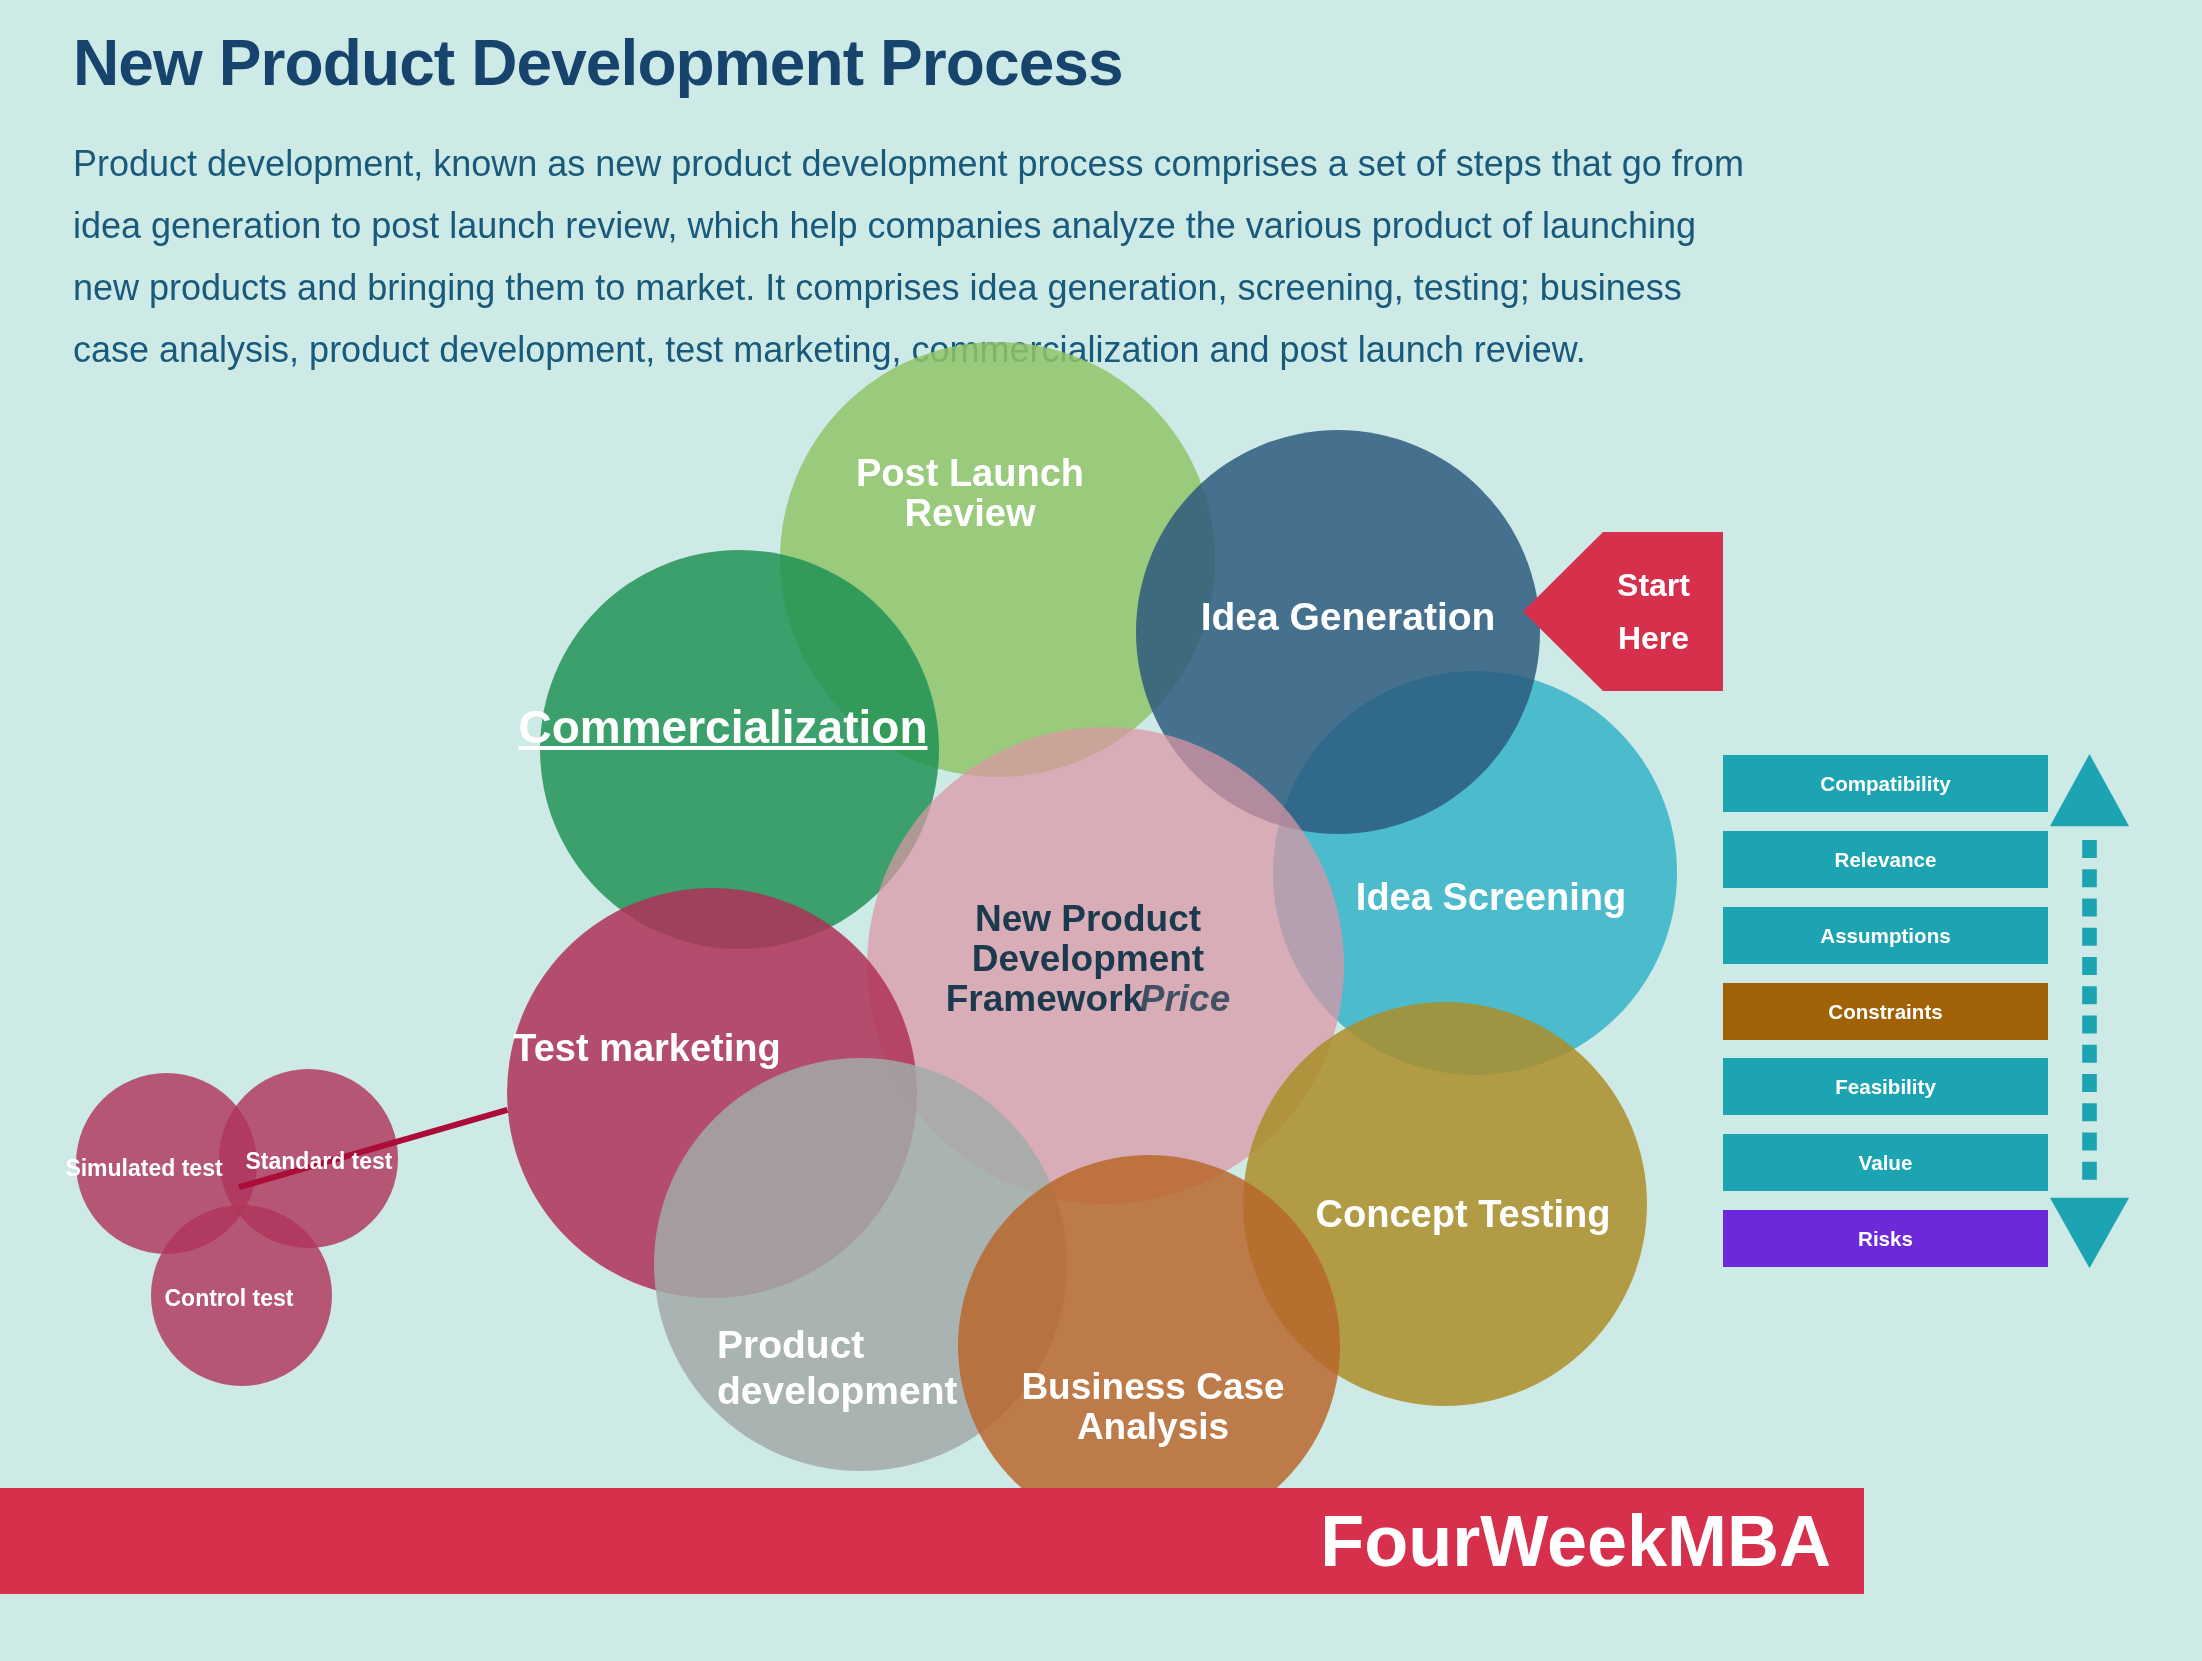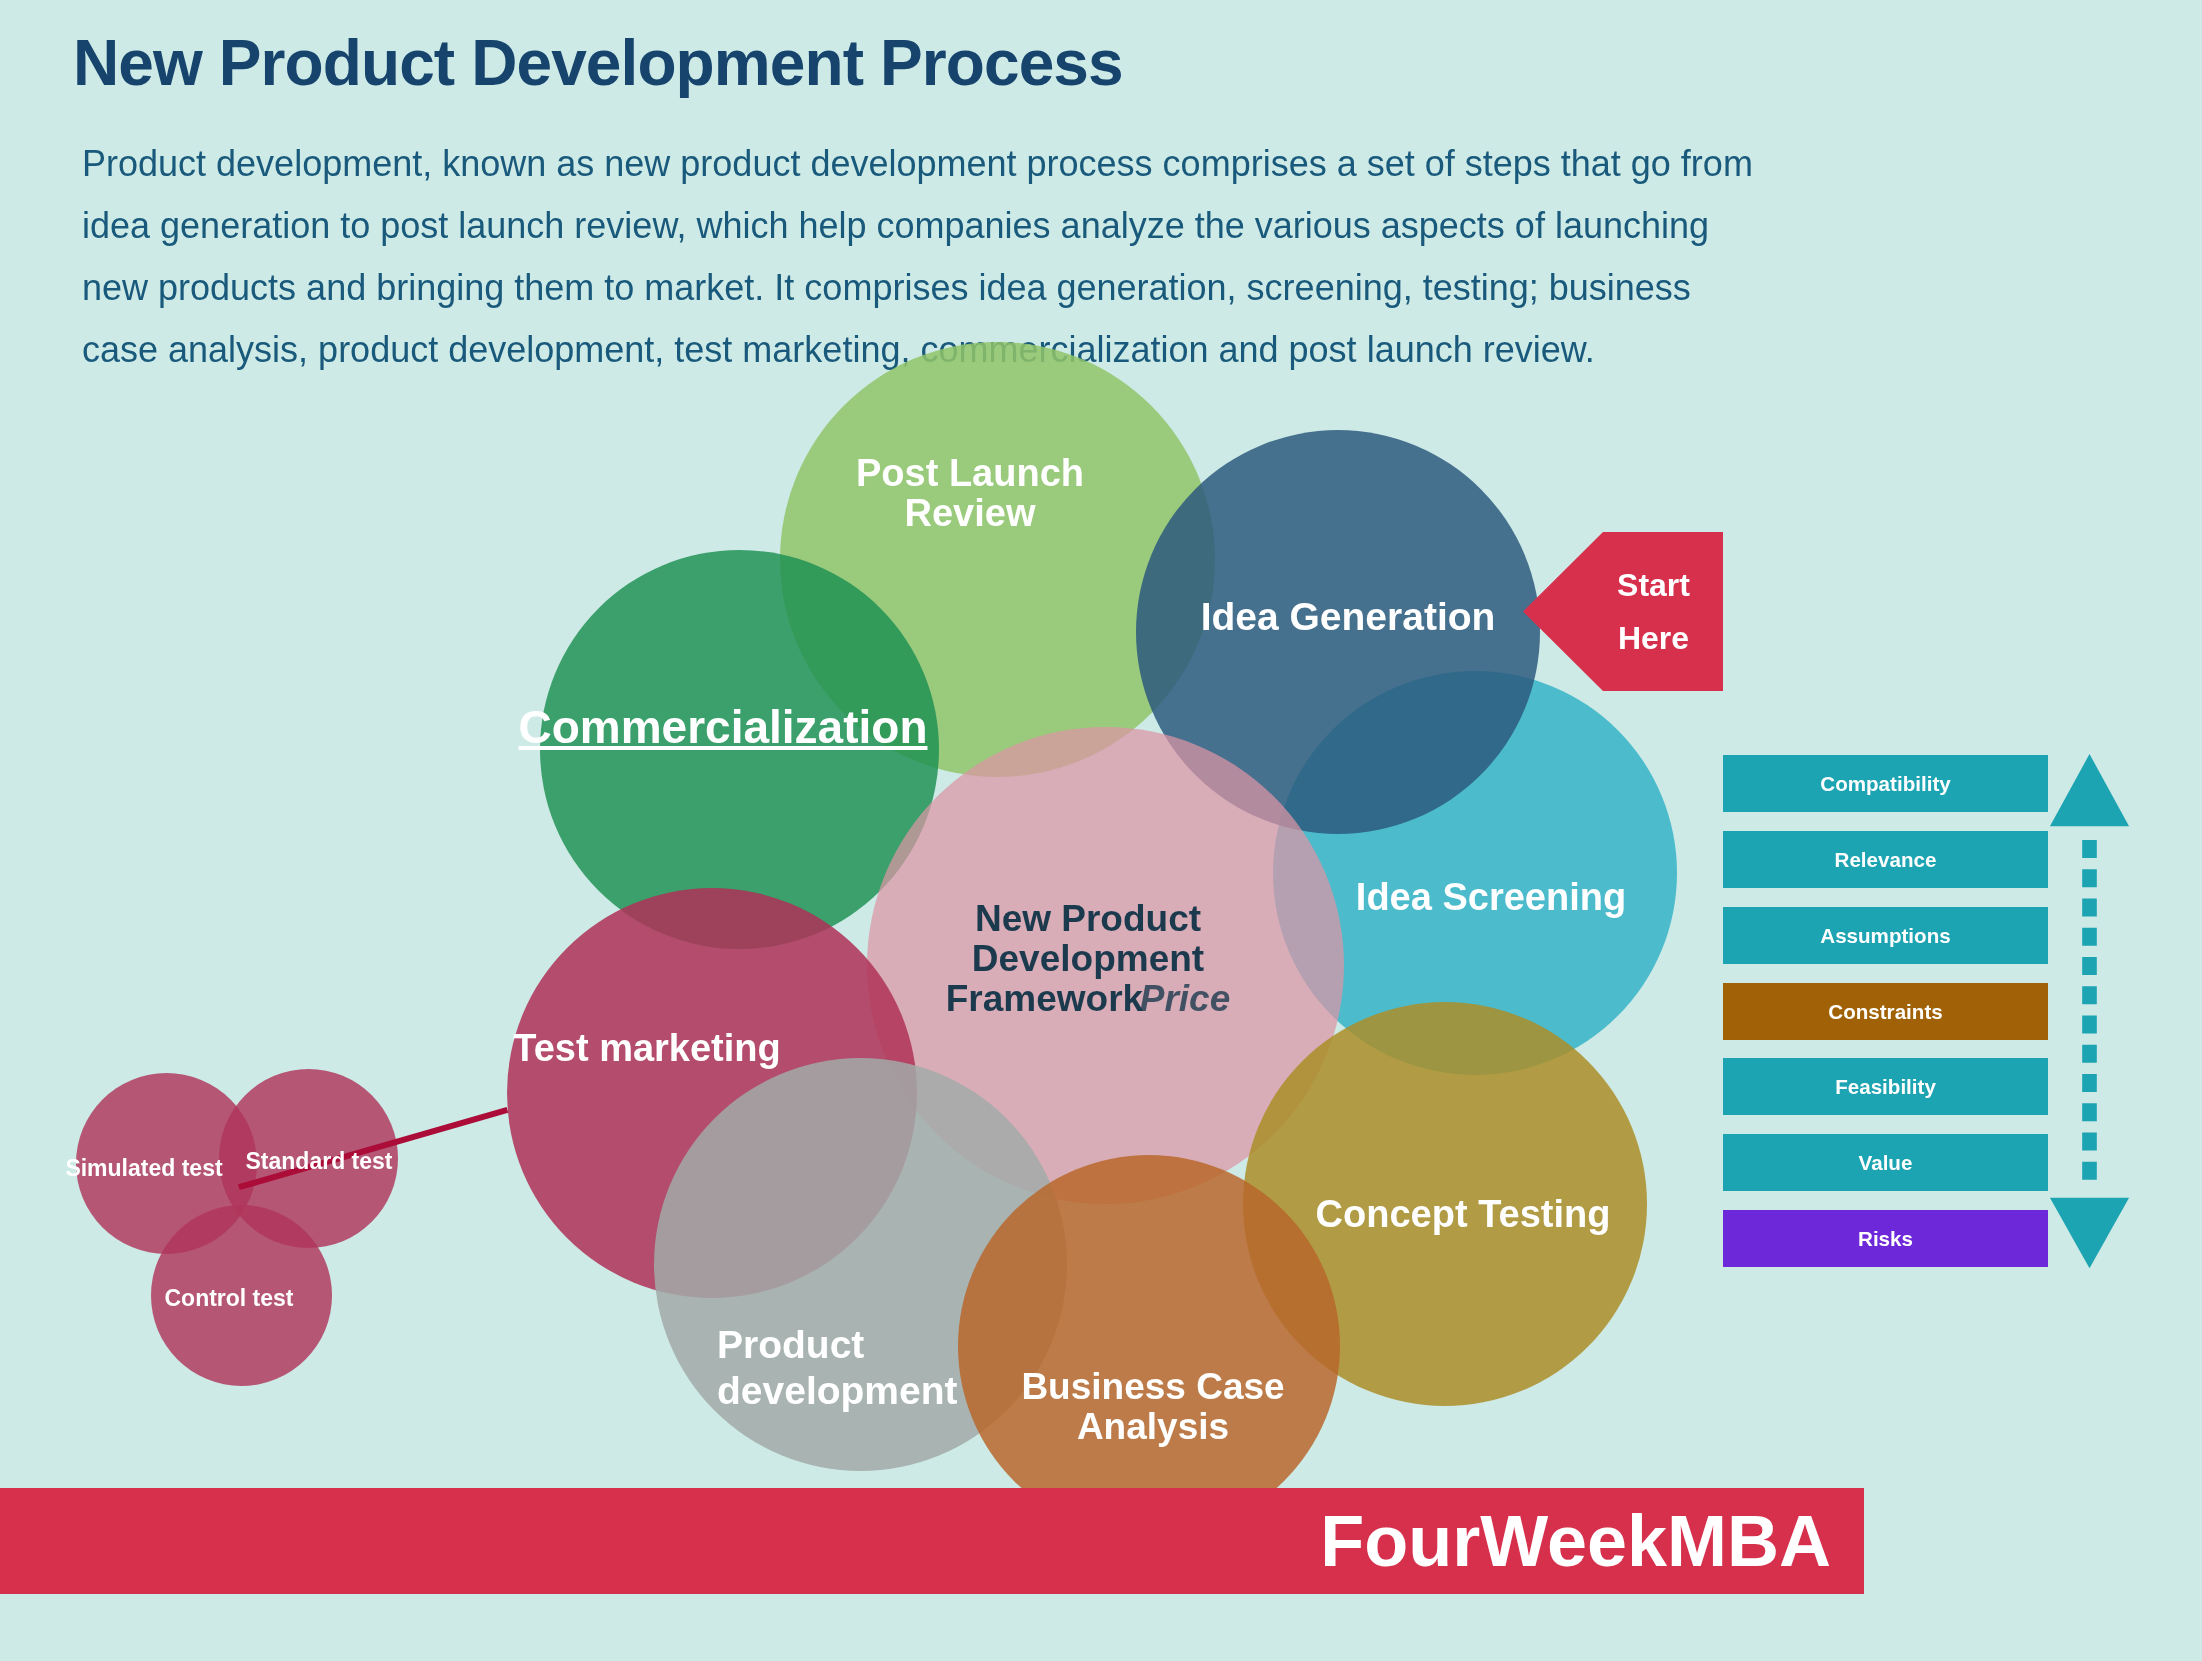--- a/index.html
+++ b/index.html
@@ -9,21 +9,21 @@
     overflow:hidden;
     font-family:"Liberation Sans","DejaVu Sans",sans-serif;
   }
   
   .title{
     position:absolute;left:73px;top:26px;margin:0;
     font-size:64px;font-weight:bold;letter-spacing:-0.9px;
   }
   .desc{
     position:absolute;left:73px;top:133px;width:1876px;
-    font-size:36px;line-height:62px;font-weight:400;margin-left:9px;
+    font-size:36px;line-height:62px;font-weight:400;
   }
   
   .circle{position:absolute;border-radius:50%;opacity:.85;}
   .c-idea-screening     {left:1273px;top:671px; width:404px;height:404px;}
   .c-post-launch        {left:780px; top:342px; width:435px;height:435px;}
   .c-idea-generation    {left:1136px;top:430px; width:404px;height:404px;}
   .c-commercialization  {left:540px; top:550px; width:399px;height:399px;}
   .c-center             {left:867px;top:727px; width:477px;height:477px;opacity:.72;}
   .c-test-marketing     {left:507px; top:888px;width:410px;height:410px;}
   .c-product-development{left:654px; top:1058px;width:413px;height:413px;}
@@ -77,21 +77,21 @@
   .brand{position:absolute;right:33px;top:0;line-height:106px;font-size:72px;font-weight:bold;color:#ffffff;margin:0;}
 </style>
 </head>
 <body>
 
 <div class="page" style="background-color: rgb(205, 234, 230); padding-left: 28px;">
 
   <h1 class="title" style="color: rgb(22, 68, 109);">New Product Development Process</h1>
   <div class="desc" style="color: rgb(25, 89, 123);">
     <div>Product development, known as new product development process comprises a set of steps that go from</div>
-    <div>idea generation to post launch review, which help companies analyze the various aspects of launching</div>
+    <div>idea generation to post launch review, which help companies analyze the various product of launching</div>
     <div>new products and bringing them to market. It comprises idea generation, screening, testing; business</div>
     <div>case analysis, product development, test marketing, commercialization and post launch review.</div>
   </div>
 
   <div class="circle c-idea-screening" style="background-color: rgb(53, 180, 200);"></div>
   <div class="circle c-post-launch" style="background-color: rgb(145, 196, 105);"></div>
   <div class="circle c-idea-generation" style="background-color: rgb(45, 91, 126);"></div>
   <div class="circle c-commercialization" style="background-color: rgb(33, 147, 85);"></div>
   <div class="circle c-center" style="background-color: rgb(221, 150, 165);"></div>
   <div class="circle c-test-marketing" style="background-color: rgb(175, 49, 87);"></div>

